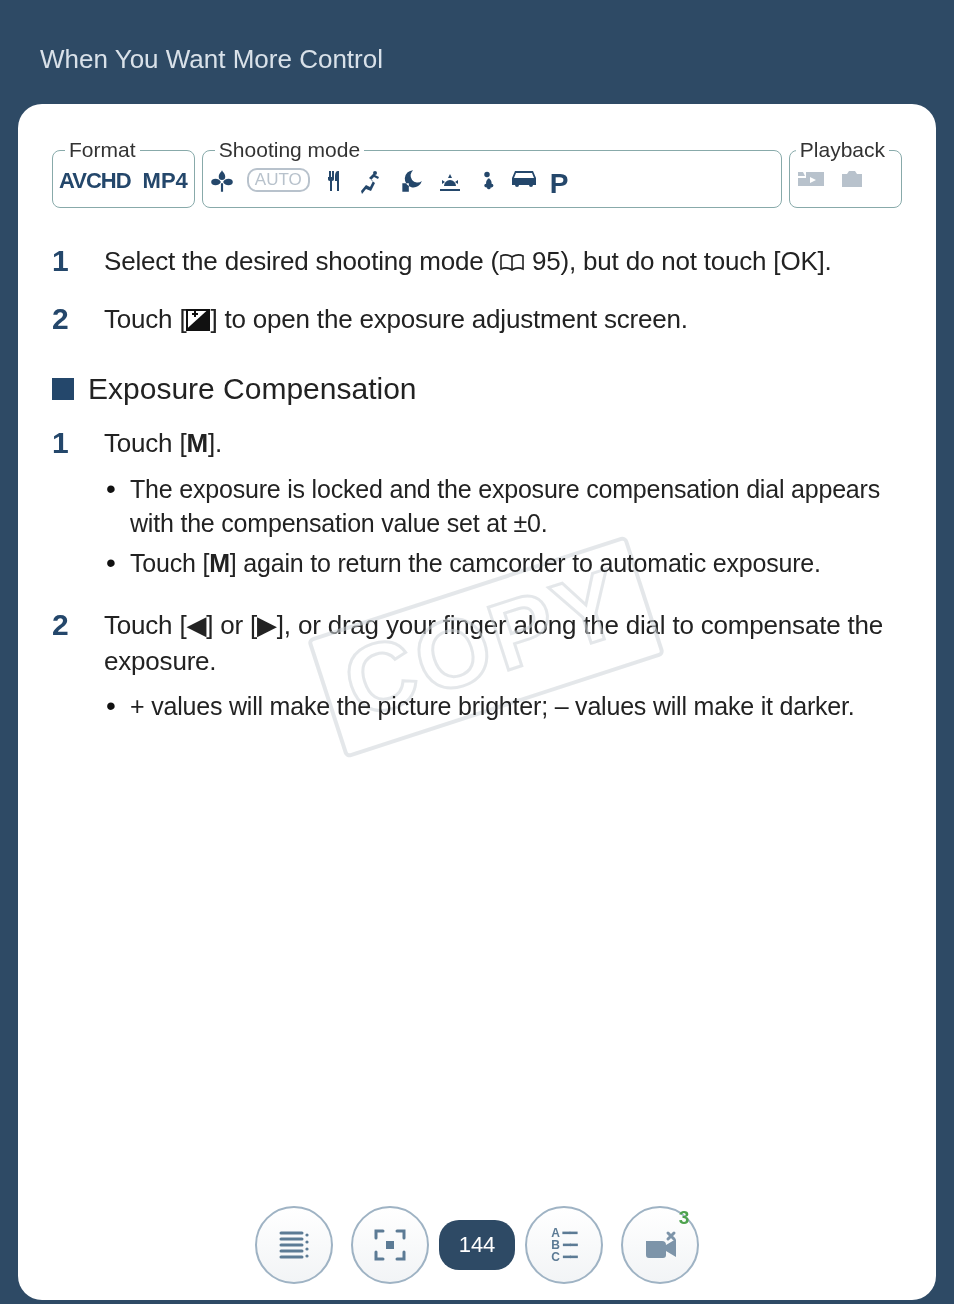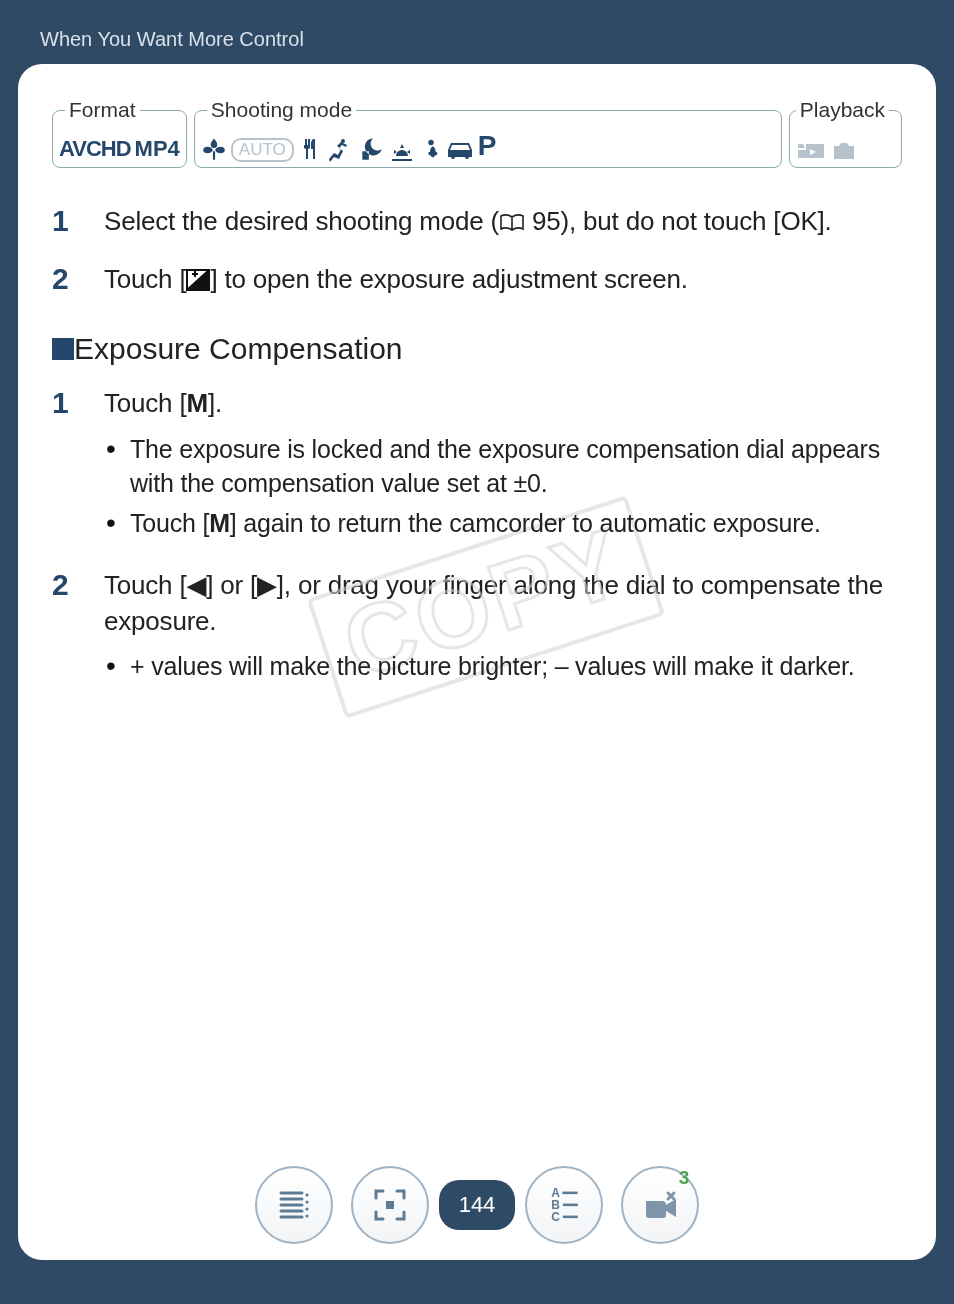--- a/index.html
+++ b/index.html
@@ -5,24 +5,24 @@
   * { box-sizing: border-box; margin: 0; padding: 0; }
   body {
     font-family: "Helvetica Neue", Arial, sans-serif;
     background: #2e4a65;
     width: 954px;
     height: 1304px;
     overflow: hidden;
     position: relative;
   }
   .header {
-    height: 64px;
-    padding: 28px 40px 0 40px;
+    height: 104px;
+    padding: 44px 40px 0 40px;
     color: #d9e1e9;
-    font-size: 20px;
+    font-size: 26px;
     font-weight: 400;
   }
   .page {
     background: #fff;
     margin: 0 18px;
     border-radius: 24px;
     height: 1196px;
     padding: 34px 34px 0 34px;
     position: relative;
     overflow: hidden;
@@ -34,21 +34,21 @@
     border-radius: 8px;
     padding: 6px 6px 5px 6px;
     margin: 0;
   }
   fieldset.modegroup > legend {
     font-size: 21px;
     color: #333;
     padding: 0 4px;
     margin-left: 6px;
   }
-  .modeicons { display: flex; gap: 4px; align-items: flex-end; height: 34px; }
+  .modeicons { display: flex; gap: 12px; align-items: flex-start; height: 34px; }
   .mi { color: #24476b; font-weight: bold; font-size: 24px; display:flex; align-items:center; justify-content:center; }
   .mi.dim { color: #b8c2cc; }
   .avchd { font-family: Arial Narrow, Arial; font-size: 22px; letter-spacing: -1px; font-weight:bold; color:#24476b;}
   .mp4 { font-family: Arial Narrow, Arial; font-size: 22px; font-weight:bold; color:#24476b;}
   .autobox {
     border: 2px solid #b8c2cc; border-radius: 10px; padding: 0 6px; font-size: 17px; font-weight:normal; color:#b8c2cc;
   }
   .sgroup { flex: 1; }
   .pgroup legend { text-align: left; margin-left: auto; margin-right: 6px; display:block; width:auto;}
   fieldset.pgroup { }
@@ -57,21 +57,21 @@
   
   .steps { margin-top: 36px; }
   .step { display: flex; margin-bottom: 22px; }
   .stepnum {
     color: #24476b; font-weight: bold; font-size: 30px; width: 52px; flex:none;
     font-family: "Helvetica Neue", Arial;
   }
   .steptext { font-size: 26px; color: #222; line-height: 1.38; letter-spacing: -0.2px; }
   .steptext .ref { white-space: nowrap; }
   .subhead {
-    display: flex; align-items: center; 
+    display: flex; align-items: center; gap: 14px;
     margin: 34px 0 20px 0;
   }
   .sq { width: 22px; height: 22px; background: #24476b; }
   .subhead h2 { font-size: 30px; color: #222; font-weight: 500; }
   ul.bul { list-style: none; margin: 10px 0 0 0; }
   ul.bul li { position: relative; padding-left: 26px; font-size: 25px; color:#222; line-height:1.36; margin-bottom:6px;}
   ul.bul li::before { content: "•"; position: absolute; left: 2px; top: -2px; font-size: 28px; color:#111;}
   .mbold { font-weight: bold; font-family: Arial; }
   .inline-icon { display:inline-block; vertical-align:-3px; }
 

